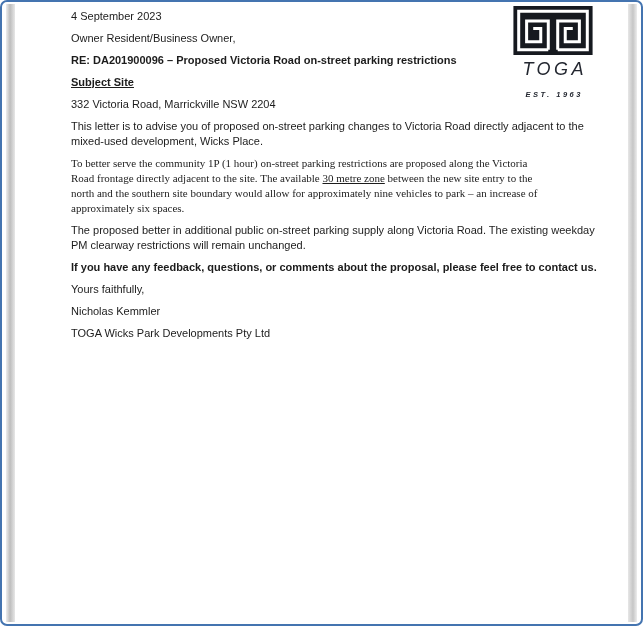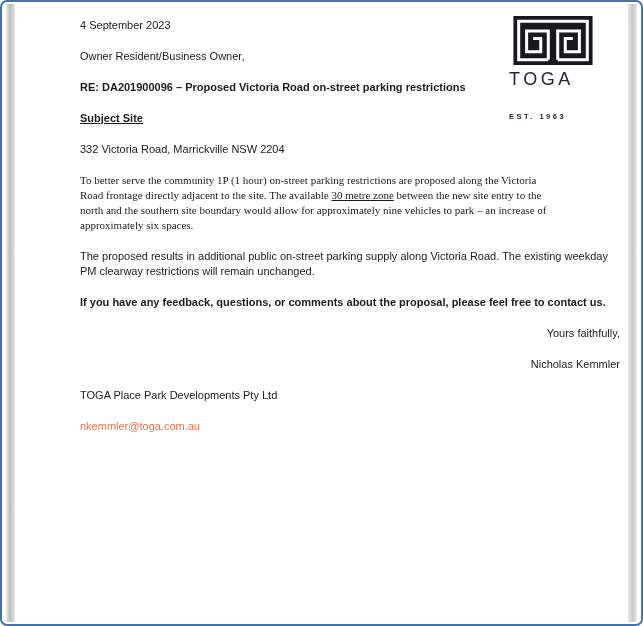--- a/index.html
+++ b/index.html
@@ -10,42 +10,42 @@
     background:#ffffff;
     border:2px solid #4474b0;
     border-radius:7px;
     overflow:hidden;
     font-family:"Liberation Sans", sans-serif;
   }
   .gutter { position:absolute; top:2px; bottom:2px; width:9px; }
   .gutter.left  { left:4px;  background:linear-gradient(to right,#ededed,#bdbdbd 45%,#e7e7e7); }
   .gutter.right { right:4px; background:linear-gradient(to left,#ededed,#c6c6c6 45%,#e7e7e7); }
 
-  .logo { position:absolute; top:14px; right:44px; width:88px; text-align:left; }
+  .logo { position:absolute; top:4px; right:44px; width:88px; text-align:center;font-style:italic; }
   .logo svg { width:80px; height:49px; display:block; margin:0 auto; }
   .brand { margin-top:4px; font-size:18px; font-weight:400; letter-spacing:3.5px; margin-right:-3.5px; color:#232730; }
-  .est   { margin-top:22px; font-size:7.5px; font-weight:700; letter-spacing:2.5px; margin-right:-2.5px; color:#232730; }
+  .est   { margin-top:10px; font-size:7.5px; font-weight:700; letter-spacing:2.5px; margin-right:-2.5px; color:#232730; }
 
   .letter { position:absolute; left:62px; top:0; width:572px; color:#1c1c1c; font-size:11px; line-height:15px; }
-  .letter p { margin:16px; }
+  .letter p { margin:7px; }
   .pre { white-space:pre-line; }
   .date        { margin-top:134px; }
   .salutation  { margin-top:40px; }
   .re-line     { margin-top:13px; font-weight:bold; }
   .site-heading{ margin-top:14px; }
   .site-heading span { font-weight:bold; text-decoration:underline; }
   .address     { margin-top:0; }
   .p1 { margin-top:26px; }
   .p2 { margin-top:16px;font-family:Liberation Serif, serif; }
   .p3 { margin-top:13px; }
   .p4 { margin-top:10px; }
   .p5 { margin-top:19px;font-weight:bold; }
   .u  { text-decoration:underline; }
-  .closing     { margin-top:30px;text-align:right; }
-  .sig-name    { margin-top:13px;text-align:right; }
+  .closing     { margin-top:30px; }
+  .sig-name    { margin-top:13px; }
   .sig-company { margin-top:3px; }
   .sig-email   { margin-top:3px; }
   .sig-email a { color:#ee7047; text-decoration:none; cursor:pointer; }
 </style>
 </head>
 <body>
 
 <div class="frame">
   <div class="gutter left"></div>
   <div class="gutter right"></div>
@@ -66,31 +66,32 @@
   <div class="letter">
     <p class="date">4 September 2023</p>
 
     <p class="salutation">Owner Resident/Business Owner,</p>
 
     <p class="re-line">RE: DA201900096 – Proposed Victoria Road on-street parking restrictions</p>
 
     <p class="site-heading"><span>Subject Site</span></p>
     <p class="address">332 Victoria Road, Marrickville NSW 2204</p>
 
+    <p class="p1 pre">This letter is to advise you of proposed on-street parking changes to Victoria Road directly adjacent to the
+mixed-used development, Wicks Place.</p>
 
     <p class="p2 pre"><span>To better serve the community 1P (1 hour) on-street parking restrictions are proposed along the Victoria
 Road frontage directly adjacent to the site. The available </span><span class="u">30 metre zone</span><span> between the new site entry to the
 north and the southern site boundary would allow for approximately nine vehicles to park – an increase of
 approximately six spaces.</span></p>
 
-    <p class="p3 pre">The proposed results in additional public on-street parking supply along Victoria Road. The existing weekday
+    <p class="p3 pre">The proposed better in additional public on-street parking supply along Victoria Road. The existing weekday
 PM clearway restrictions will remain unchanged.</p>
 
 
     <p class="p5">If you have any feedback, questions, or comments about the proposal, please feel free to contact us.</p>
 
     <p class="closing">Yours faithfully,</p>
 
     <p class="sig-name">Nicholas Kemmler</p>
-    <p class="sig-company">TOGA Place Park Developments Pty Ltd</p>
-    <p class="sig-email"><a>nkemmler@toga.com.au</a></p>
+    <p class="sig-company">TOGA Wicks Park Developments Pty Ltd</p>
   </div>
 </div>
 
 </body></html>

